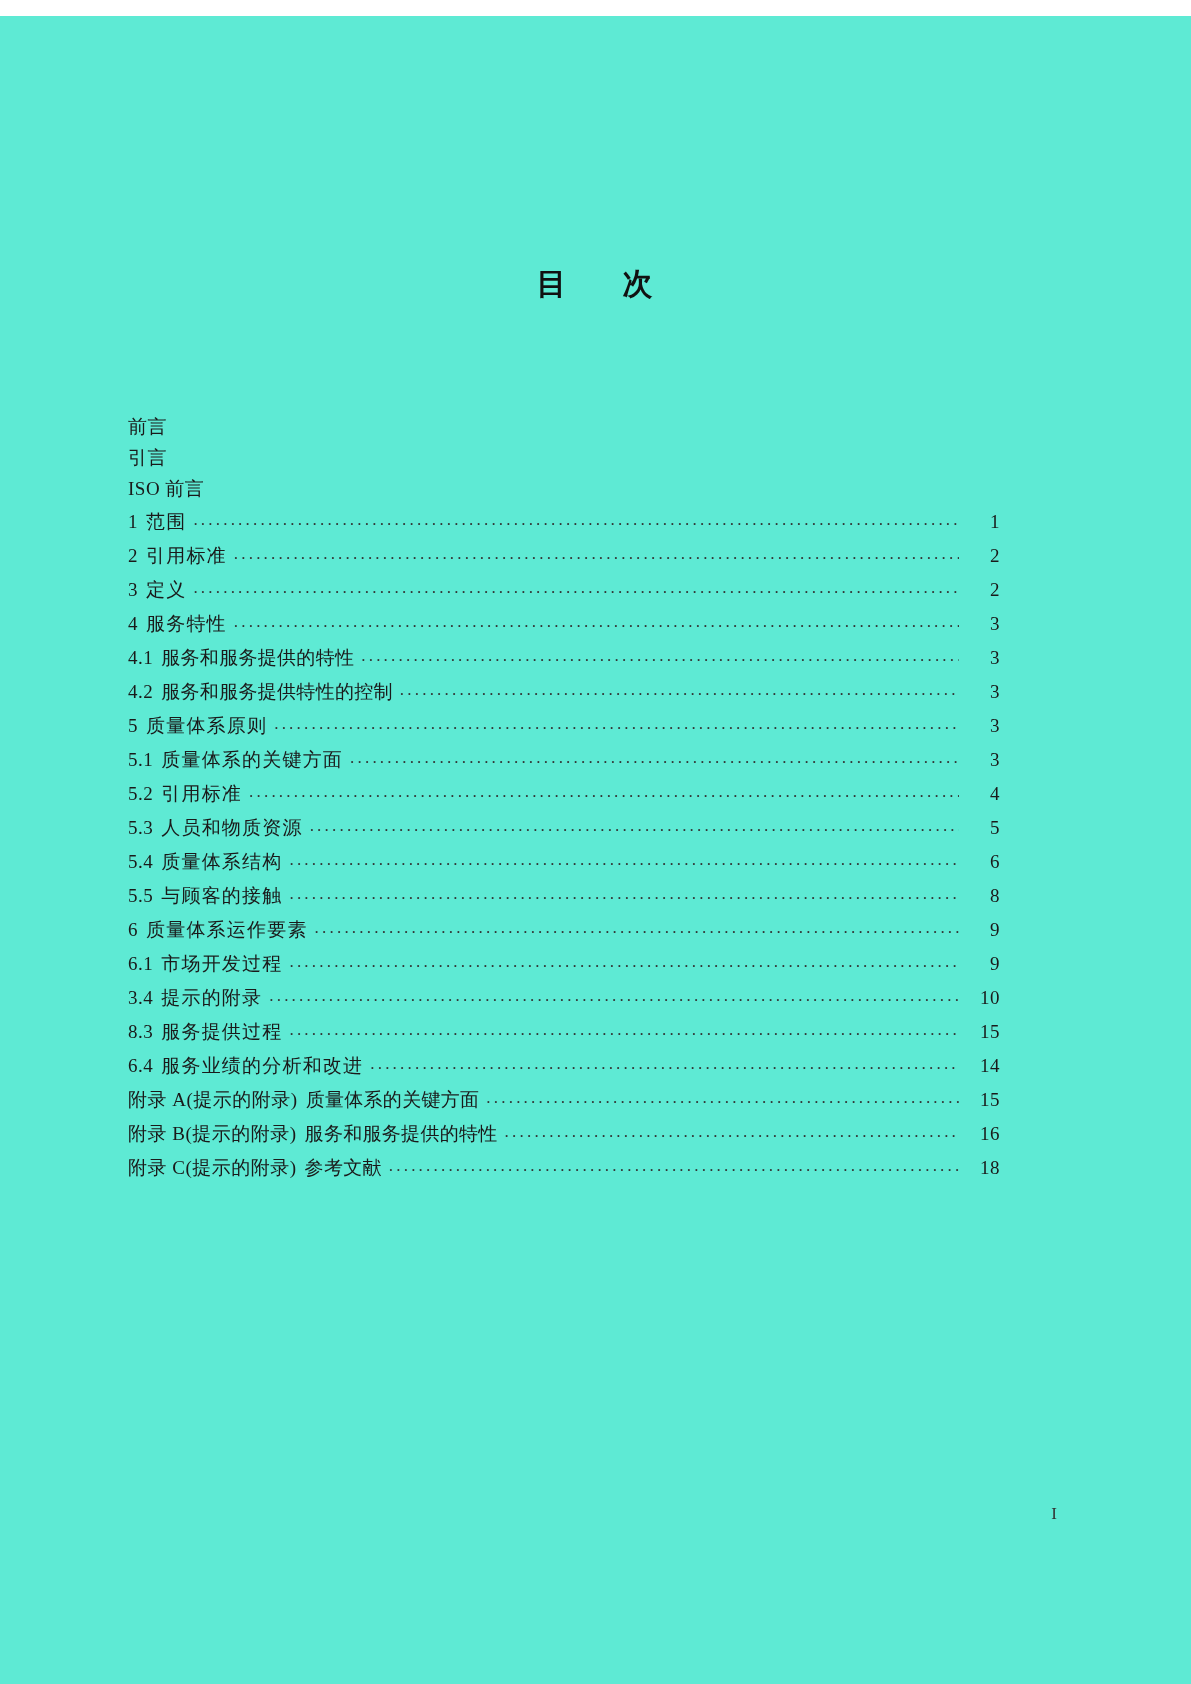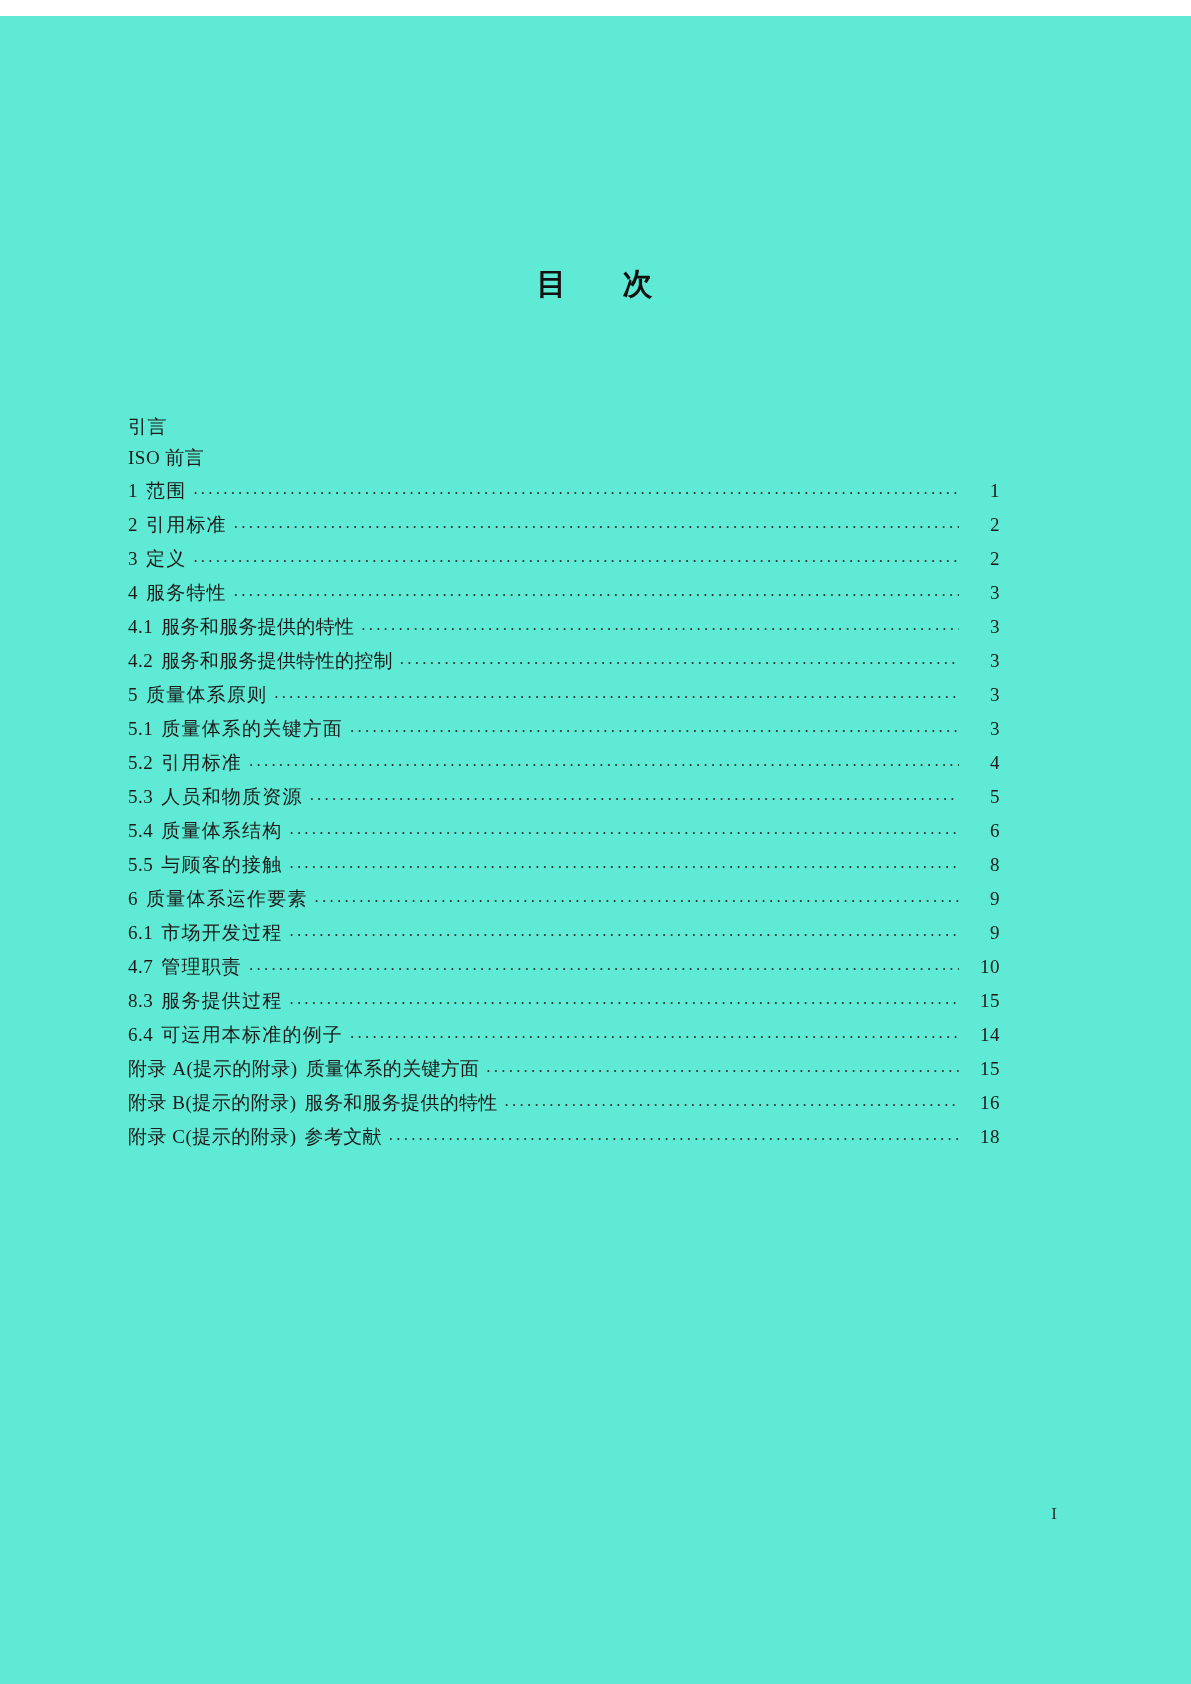--- a/index.html
+++ b/index.html
@@ -96,20 +96,21 @@
 <body>
 
 <div class="page">
 
   <div class="doc-title">
     <span>目</span><span class="gap"></span><span>次</span>
   </div>
 
   <div class="toc">
     <div id="front-list">
+        <div class="front-item">前言</div>
         <div class="front-item">引言</div>
         <div class="front-item">ISO 前言</div>
       </div>
     <div id="toc-list">
         <div class="toc-row">
           <span class="toc-num">1</span>
           <span class="toc-label">范围</span>
           <span class="toc-dots">........................................................................................................................................................................................................</span>
           <span class="toc-page">1</span>
         </div>
@@ -185,34 +186,34 @@
           <span class="toc-dots">........................................................................................................................................................................................................</span>
           <span class="toc-page">9</span>
         </div>
         <div class="toc-row">
           <span class="toc-num">6.1</span>
           <span class="toc-label">市场开发过程</span>
           <span class="toc-dots">........................................................................................................................................................................................................</span>
           <span class="toc-page">9</span>
         </div>
         <div class="toc-row">
-          <span class="toc-num">4.7</span>
-          <span class="toc-label">管理职责</span>
+          <span class="toc-num">3.4</span>
+          <span class="toc-label">提示的附录</span>
           <span class="toc-dots">........................................................................................................................................................................................................</span>
           <span class="toc-page">10</span>
         </div>
         <div class="toc-row">
           <span class="toc-num">8.3</span>
           <span class="toc-label">服务提供过程</span>
           <span class="toc-dots">........................................................................................................................................................................................................</span>
           <span class="toc-page">15</span>
         </div>
         <div class="toc-row">
           <span class="toc-num">6.4</span>
-          <span class="toc-label">可运用本标准的例子</span>
+          <span class="toc-label">服务业绩的分析和改进</span>
           <span class="toc-dots">........................................................................................................................................................................................................</span>
           <span class="toc-page">14</span>
         </div>
         <div class="toc-row">
           <span class="toc-num">附录 A(提示的附录)</span>
           <span class="toc-label tight">质量体系的关键方面</span>
           <span class="toc-dots">........................................................................................................................................................................................................</span>
           <span class="toc-page">15</span>
         </div>
         <div class="toc-row">

